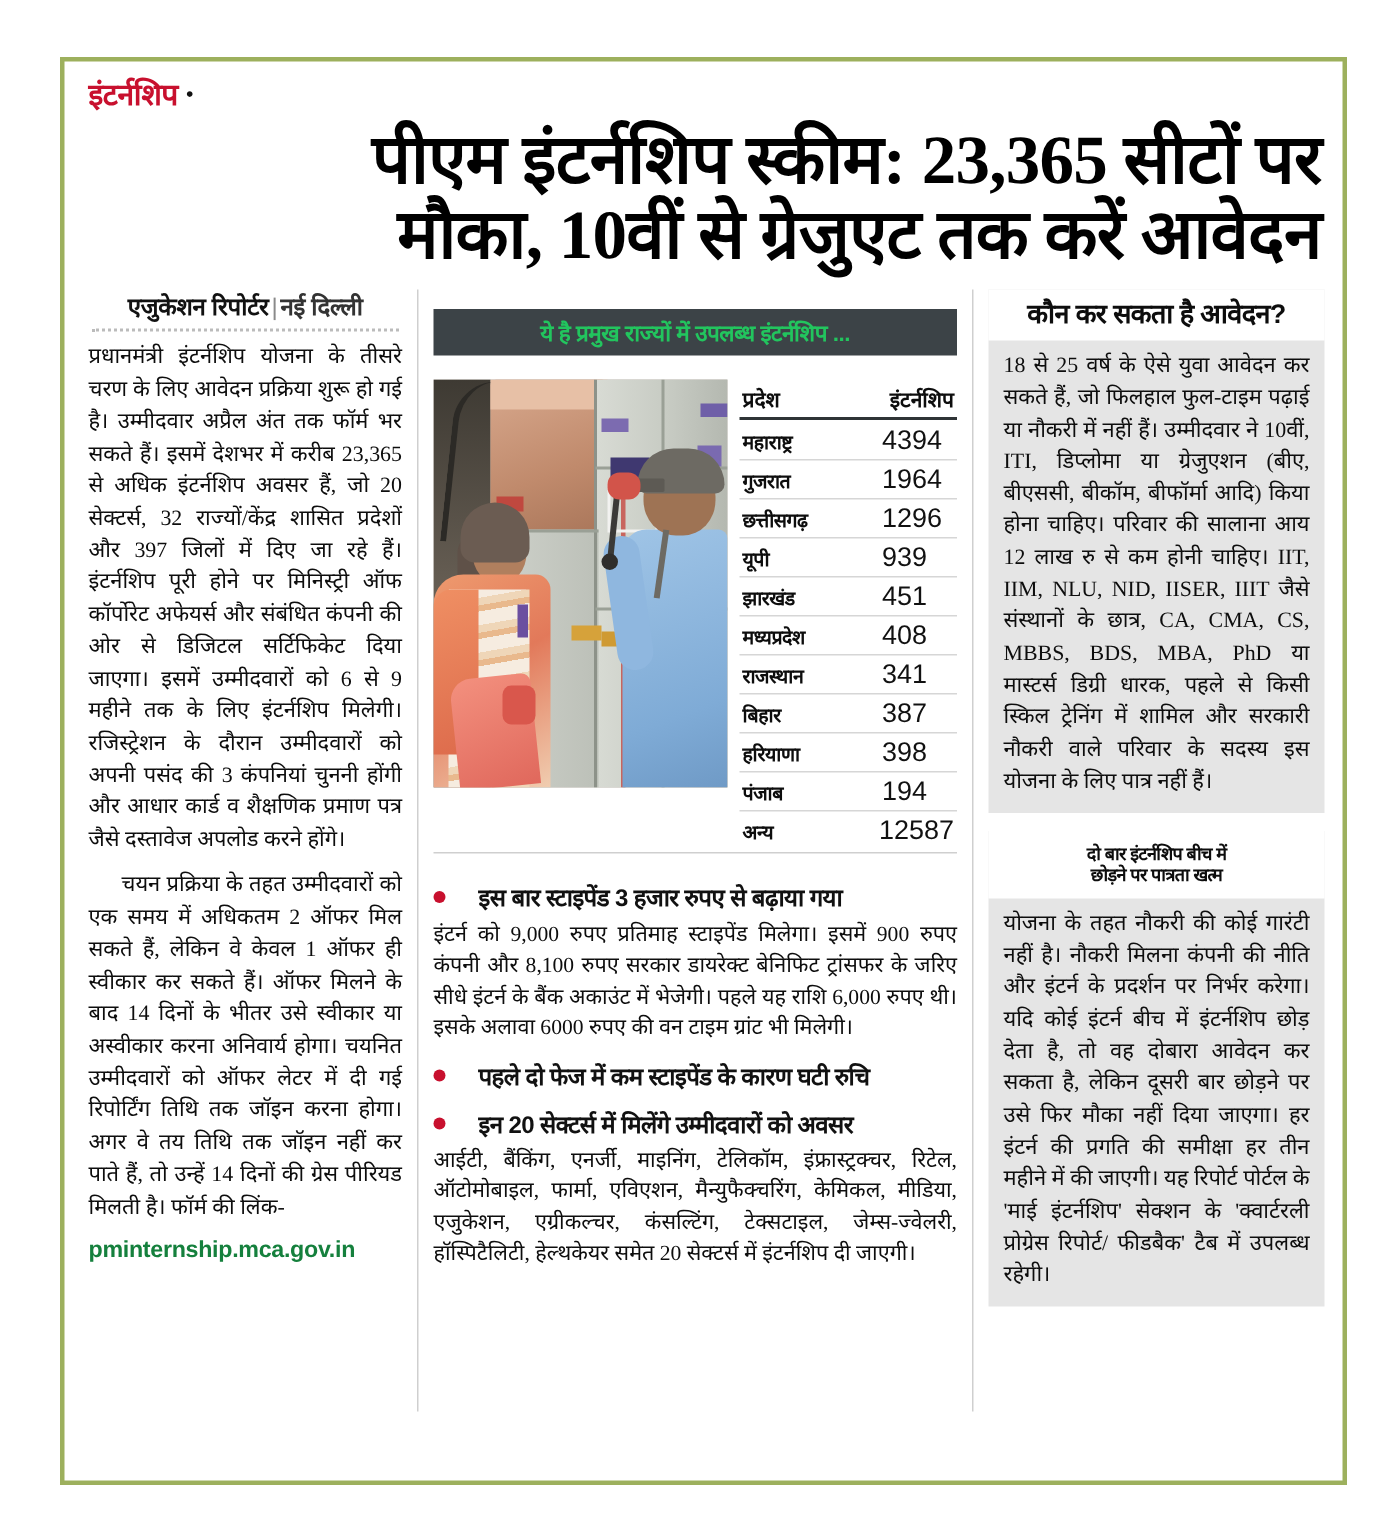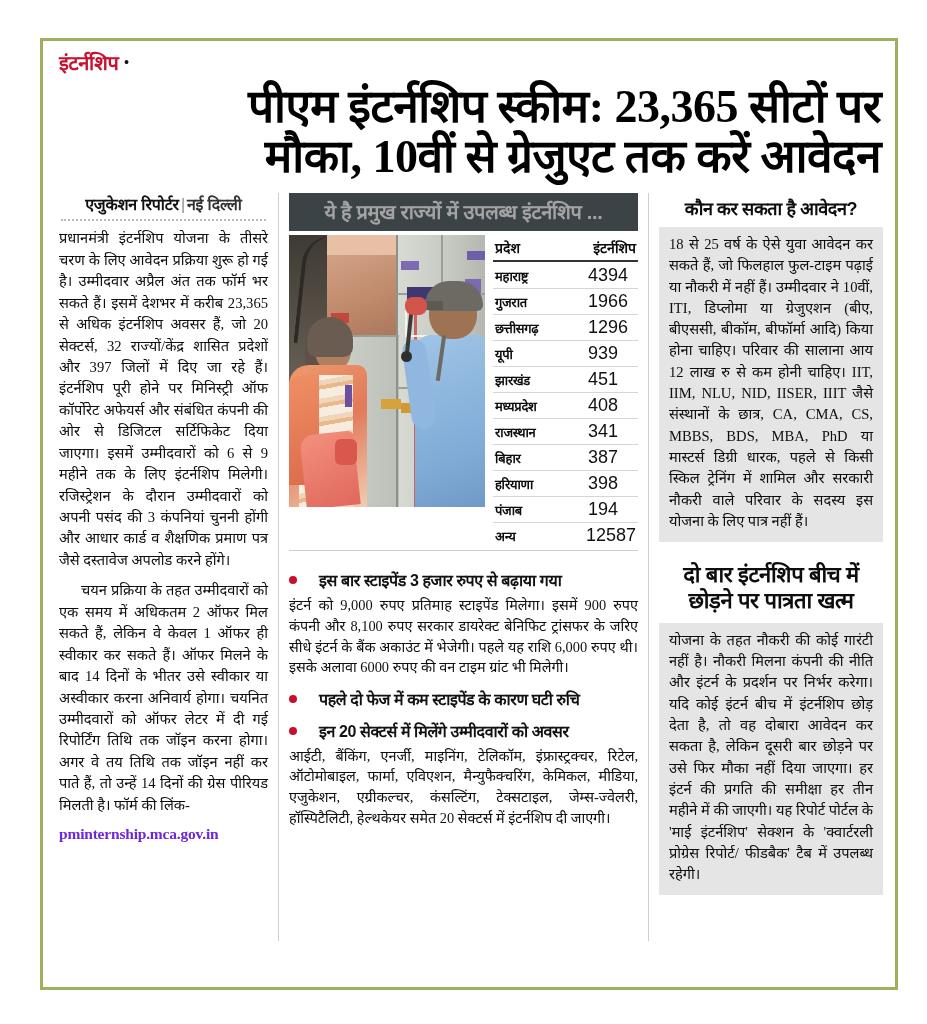--- a/index.html
+++ b/index.html
@@ -116,51 +116,52 @@
   .body-text {
     font-family: "Liberation Serif", serif;
     font-size: 14.6px;
     line-height: 1.47;
     color: #0d0d0d;
     text-align: justify;
     margin: 0 0 9px 0;
   }
   .body-text.indent { text-indent: 22px; }
   .link-line {
-    font-family: Liberation Serif, serif;
+    font-family: Liberation Sans, sans-serif;
     font-weight: bold;
     font-size: 15.5px;
-    color: #6d28d9;
+    color: #15803d;
     margin-top: 2px;
     letter-spacing: -0.2px;
   }
 
   
   .col-mid {
     width: 370px;
     flex: 0 0 370px;
     padding: 0 10px;
     box-sizing: border-box;
     border-right: 1px solid #cfcfcf;
   }
   .table-banner {
     background: #3c4347;
-    color: #a3a3a3;
-    font-family: "Liberation Sans", sans-serif;
-    font-weight: bold;
-    font-size: 20px;
+    color: #22c55e;
+    font-family: "Liberation Sans", sans-serif;
+    font-weight: bold;
+    font-size: 15px;
     text-align: center;
     padding: 5px 4px 6px 4px;
     letter-spacing: -0.3px;
     white-space: nowrap;
+    margin-top: 13px;
   }
   .mid-top {
     display: flex;
     gap: 8px;
-    margin-top: 4px;
+    margin-top: 16px;
   }
   
   .photo {
     position: relative;
     width: 196px;
     height: 272px;
     flex: 0 0 196px;
     overflow: hidden;
     background: #b9b4ac;
   }
@@ -331,21 +332,21 @@
     background: #ffffff;
     font-family: "Liberation Sans", sans-serif;
     font-weight: bold;
     font-size: 18px;
     color: #0d0d0d;
     text-align: center;
     letter-spacing: -0.4px;
     padding: 6px 2px 6px 2px;
     line-height: 1.2;
   }
-  .panel-head.two-line { font-size: 22px; padding: 8px 6px 8px 6px; }
+  .panel-head.two-line { font-size: 12px; padding: 8px 6px 8px 6px; }
   .panel-body {
     font-family: "Liberation Serif", serif;
     font-size: 14.6px;
     line-height: 1.46;
     color: #0d0d0d;
     text-align: justify;
     padding: 7px 10px 2px 10px;
     margin: 0;
   }
   .panel-gap { height: 12px; background: #ffffff; }
@@ -432,21 +433,21 @@
               <span class="st-name">प्रदेश</span>
               <span class="st-val">इंटर्नशिप</span>
             </div>
 
             <div class="st-row">
               <span class="st-name">महाराष्ट्र</span>
               <span class="st-val">4394</span>
             </div>
             <div class="st-row">
               <span class="st-name">गुजरात</span>
-              <span class="st-val">1966</span>
+              <span class="st-val">1964</span>
             </div>
             <div class="st-row">
               <span class="st-name">छत्तीसगढ़</span>
               <span class="st-val">1296</span>
             </div>
             <div class="st-row">
               <span class="st-name">यूपी</span>
               <span class="st-val">939</span>
             </div>
             <div class="st-row">

